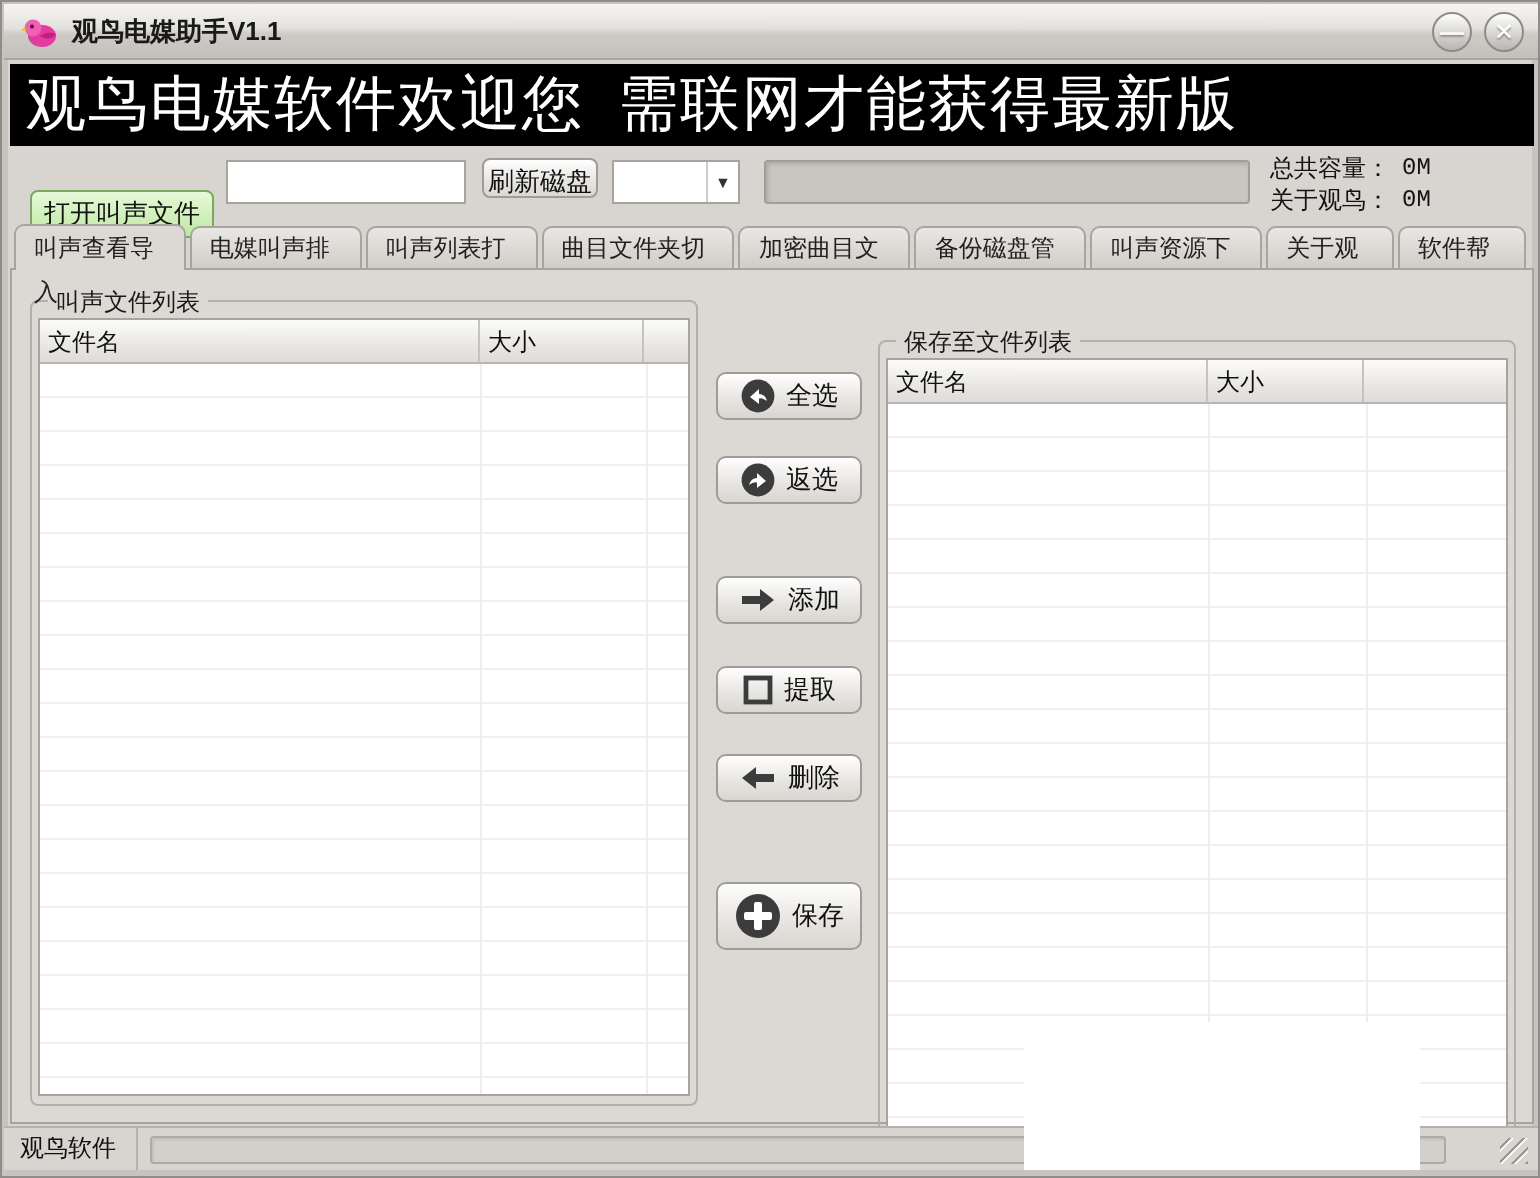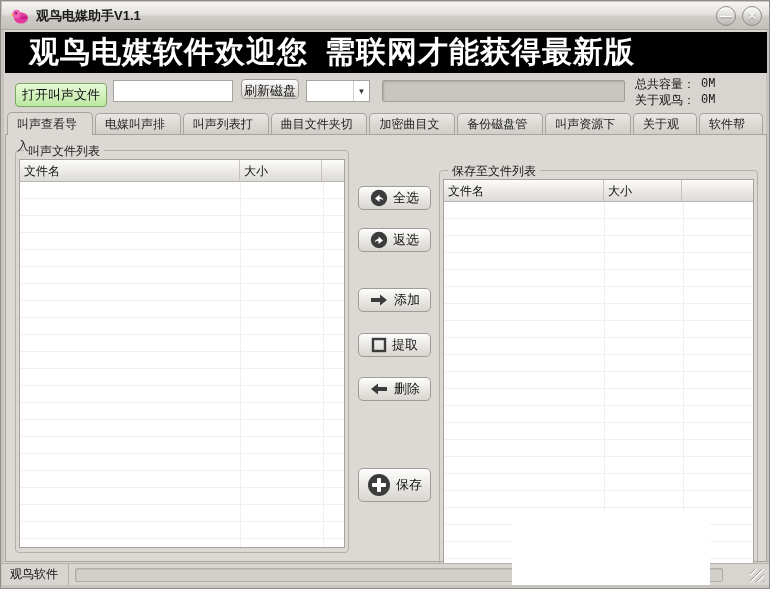--- a/index.html
+++ b/index.html
@@ -25,32 +25,32 @@
     background:linear-gradient(#fdfdfd,#b9b6b1);
     border:1px solid #8e8b87;
     color:#ffffff; font-size:12px; font-weight:bold; line-height:18px; text-align:center;
     text-shadow:0 1px 1px rgba(0,0,0,.35); cursor:default;
   }
   
   .banner{
     position:absolute; left:4px; top:31px; width:762px; height:41px;
     background:#000; color:#fff; display:flex; align-items:center;
     font-family:"Liberation Serif","DejaVu Serif",serif;
-    font-size:30px; font-weight:bold; padding-left:24px; letter-spacing:1px;
+    font-size:30px; font-weight:normal; padding-left:8px; letter-spacing:1px;
     white-space:pre;
   }
   
   .toolbar{ position:absolute; left:4px; top:74px; width:762px; height:34px; }
   .btn{
     background:linear-gradient(#ffffff,#e6e4e0 60%, #dbd8d4);
     border:1px solid #9f9c98; border-radius:4px;
     font-size:12px; color:#111; text-align:center; cursor:default;
   }
   .open-btn{
-    position:absolute; left:10px; top:8px; width:92px; height:24px;
+    position:absolute; left:10px; top:20px; width:92px; height:24px;
     background:linear-gradient(#e8f9d8,#bce8a2);
     border:1px solid #79a85e; border-radius:4px; font-size:13px; line-height:22px;
   }
   .path-input{
     position:absolute; left:108px; top:5px; width:120px; height:22px;
     background:#fff; border:1px solid #a7a4a0; font-size:12px; padding:0 4px;
   }
   .refresh-btn{ position:absolute; left:236px; top:4px; width:58px; height:20px; line-height:22px; font-size:13px; }
   .drive-combo{
     position:absolute; left:301px; top:5px; width:64px; height:22px;
@@ -115,21 +115,21 @@
   .tbody .col-line{ position:absolute; top:0; bottom:0; width:1px; background:#efeeec; }
   
   .action{
     position:absolute; left:357px; width:73px; height:24px;
     display:flex; align-items:center; justify-content:center; gap:5px;
     background:linear-gradient(#fefefe,#e6e4e0 60%, #d9d6d1);
     border:1px solid #9f9c98; border-radius:5px;
     font-size:13px; color:#111; cursor:default;
   }
   .action svg{ display:block; }
-  .a-save{ height:34px;margin-top:27px; }
+  .a-save{ height:34px; }
   
   .statusbar{
     position:absolute; left:1px; top:562px; width:768px; height:22px;
     background:#d8d5d0; border-top:1px solid #b5b2ad;
     display:flex; align-items:center; font-size:12px; color:#111;
   }
   .status-label{ padding:0 10px 0 8px; border-right:1px solid #b5b2ad; height:100%; display:flex; align-items:center; }
   .status-strip{
     margin-left:6px; width:648px; height:14px;
     background:#d3d0cb; border:1px solid #aeaba6; border-radius:2px;

